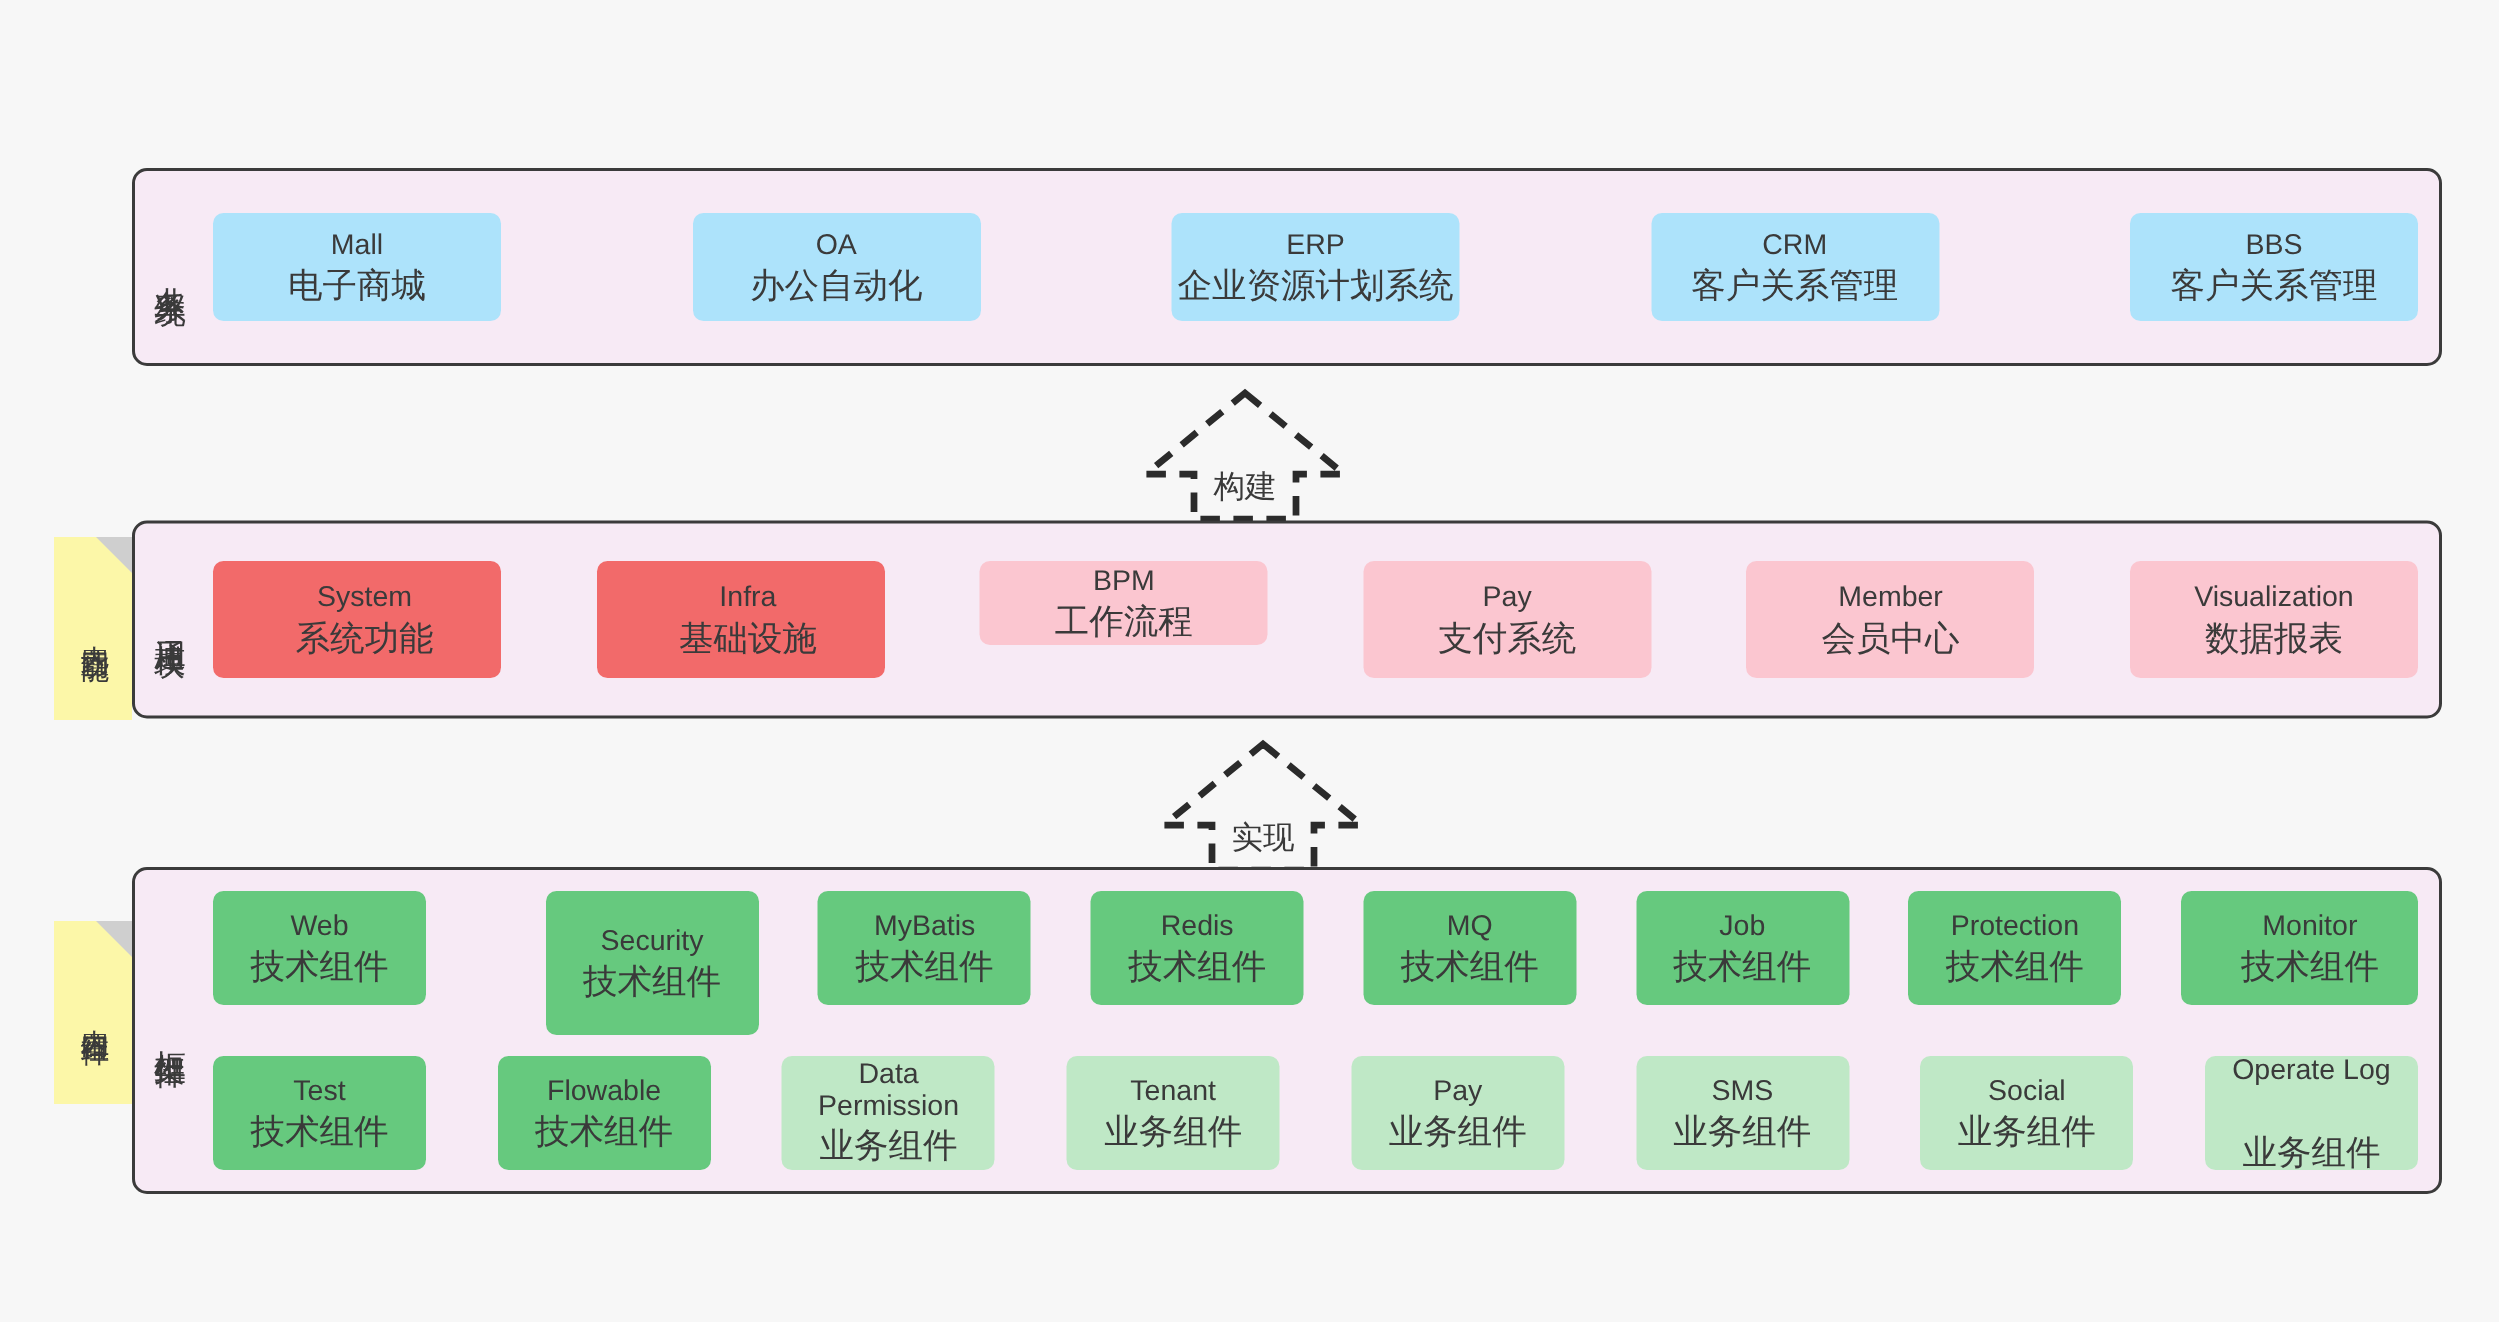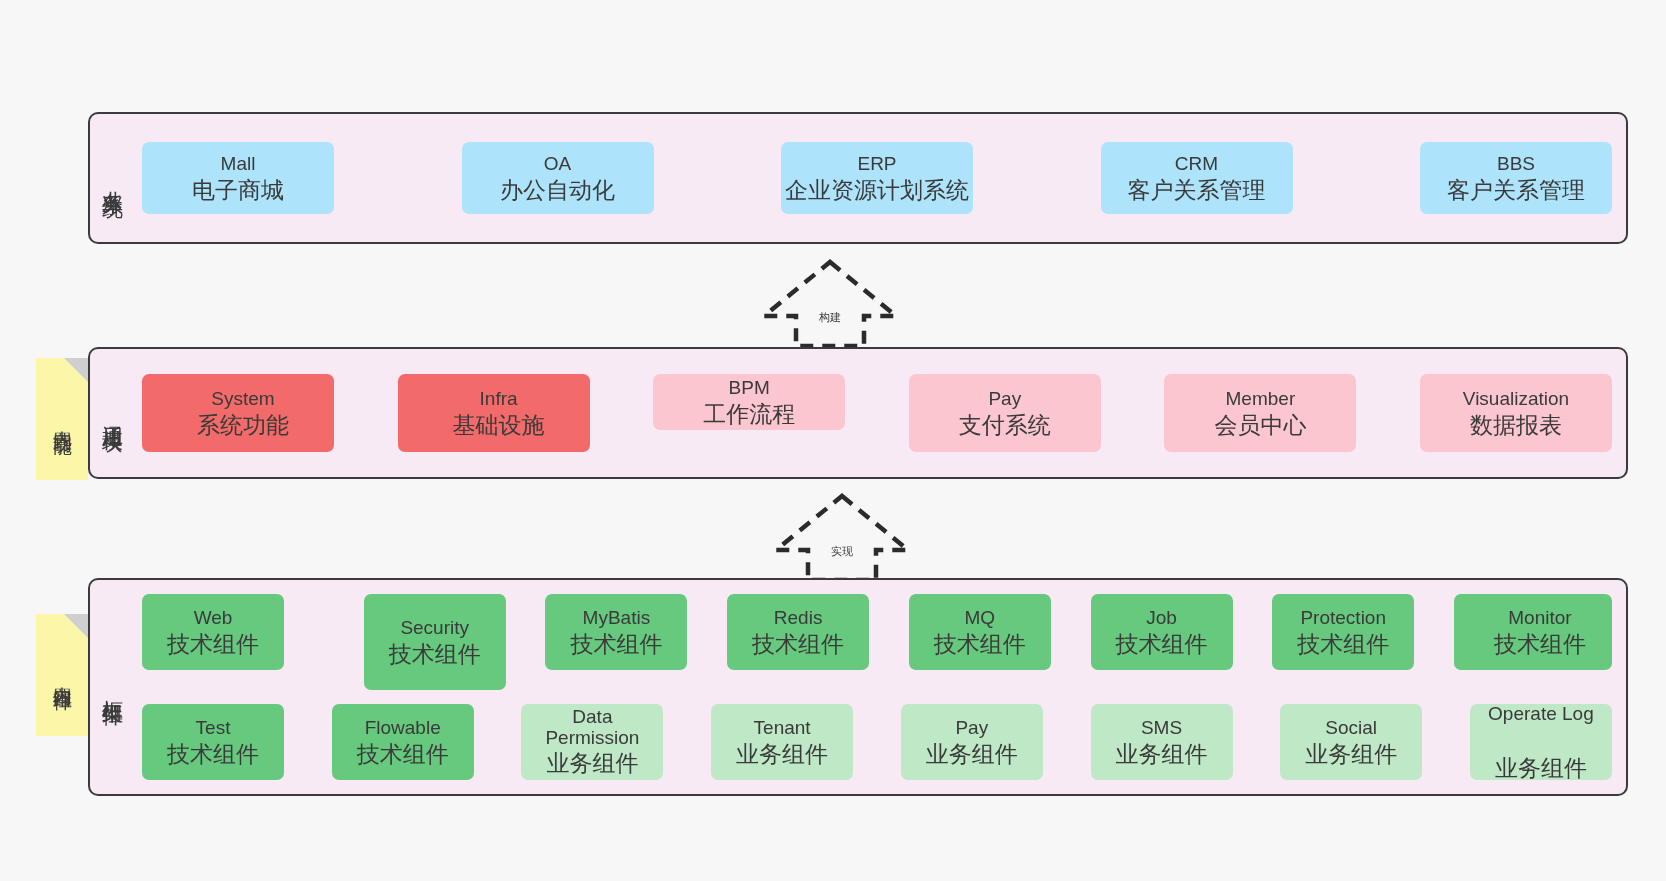--- a/index.html
+++ b/index.html
@@ -124,21 +124,21 @@
   
   .arrow-wrap {
     position: absolute;
   }
   .arrow-wrap svg { display: block; overflow: visible; }
   .arrow-label {
     position: absolute;
     left: 0;
     right: 0;
     text-align: center;
-    font-size: 11px;
+    font-size: 21px;
     color: #3a3a3a;
     user-select: none;
     background: transparent;
   }
 </style>
 </head>
 <body>
 
 <div class="canvas">
 

